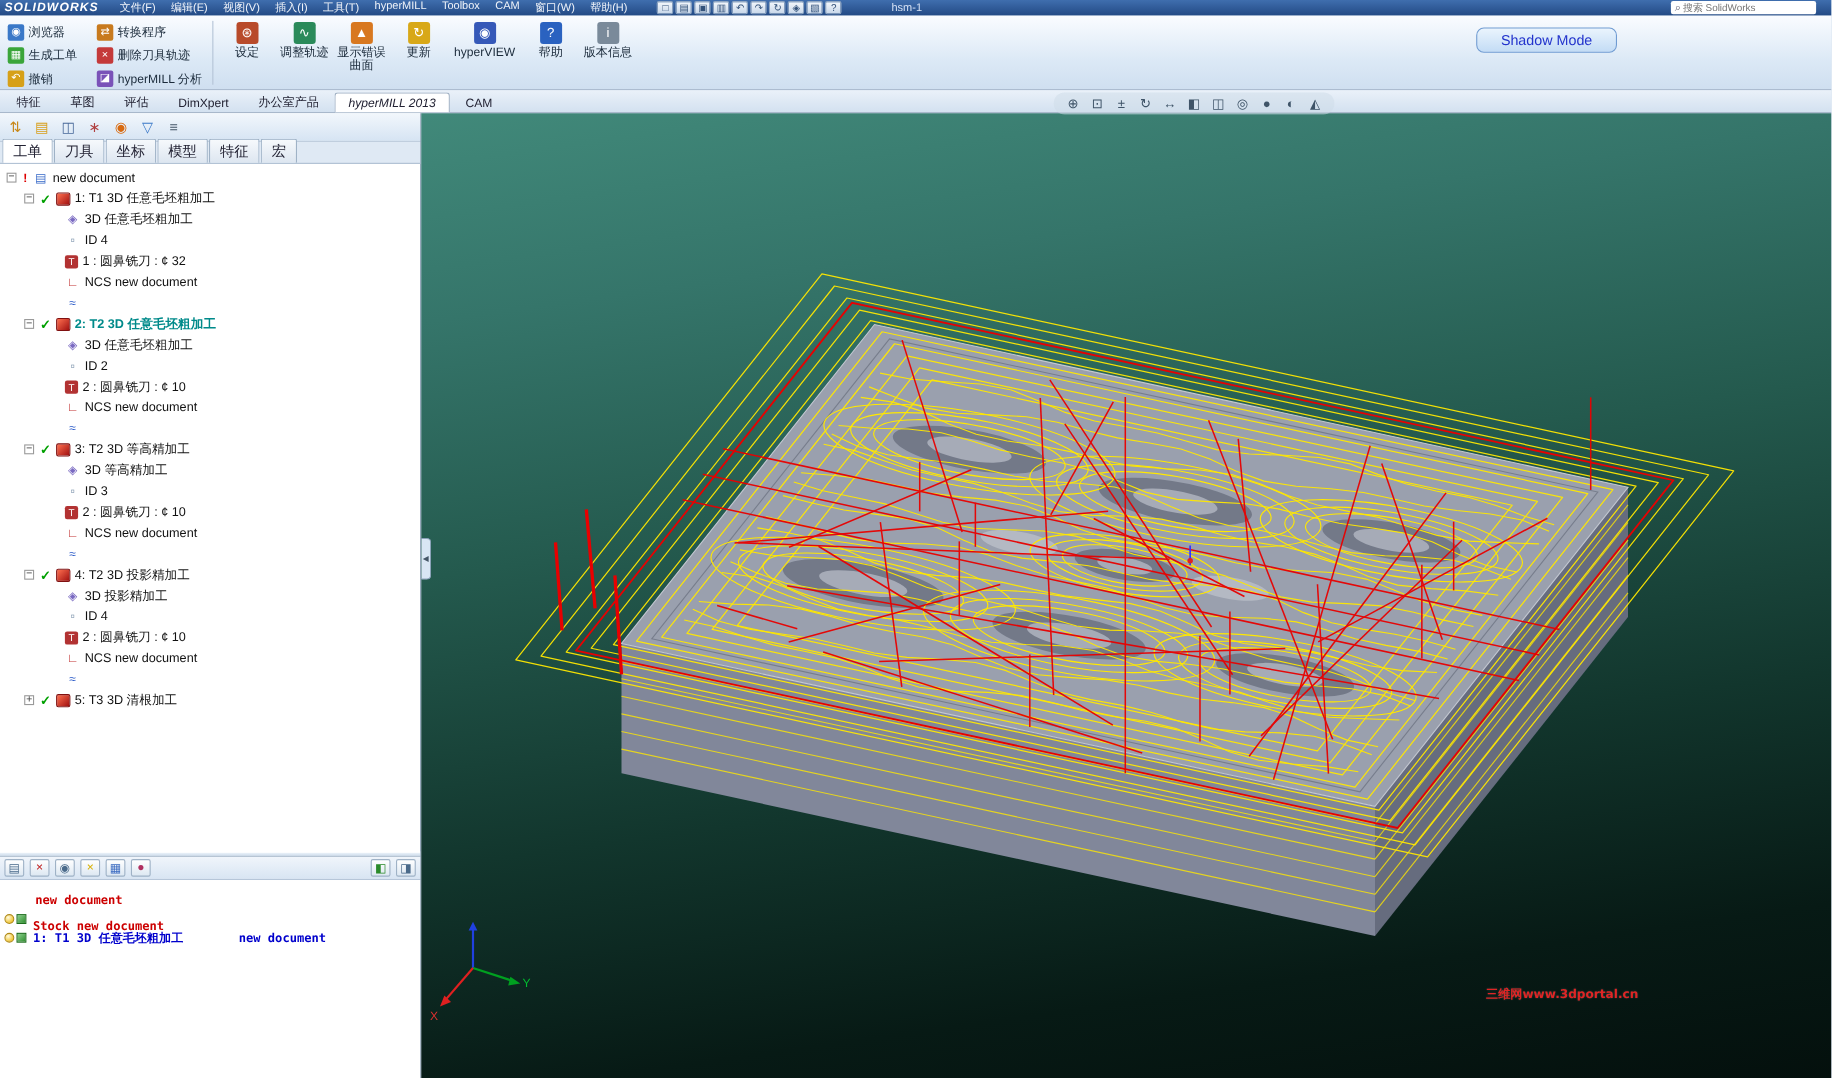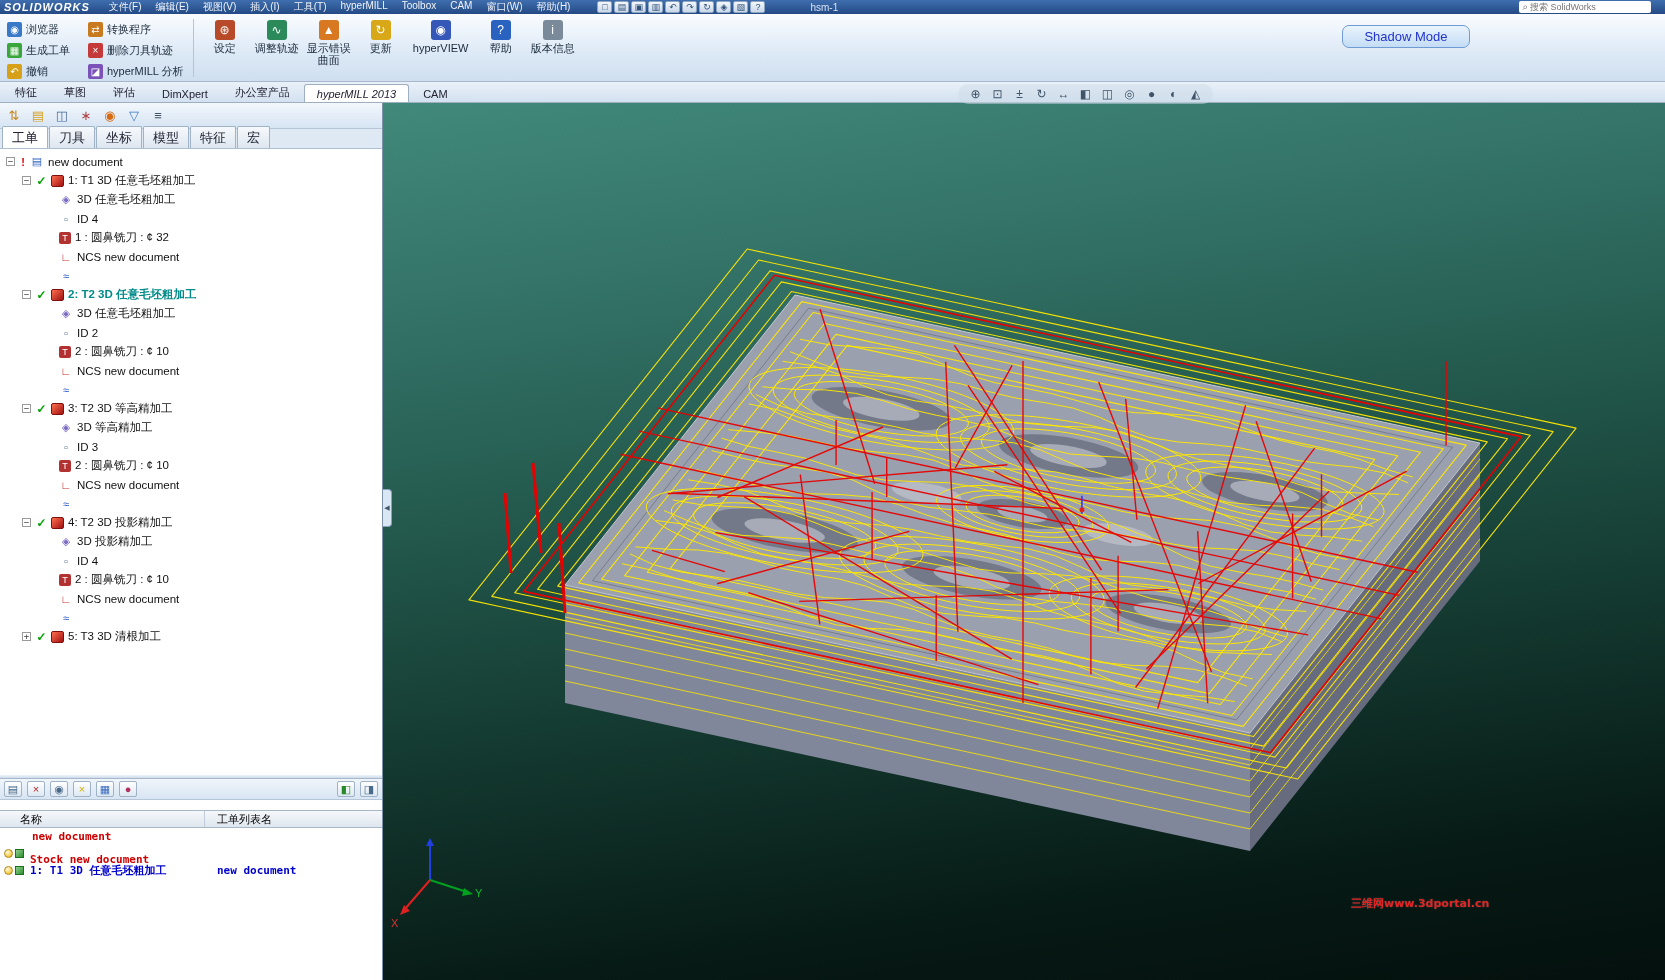--- a/index.html
+++ b/index.html
@@ -381,24 +381,20 @@
           <span class="lbicon" style="color: rgb(216, 176, 0);">×</span>
           <span class="lbicon" style="color: rgb(58, 106, 192);">▦</span>
           <span class="lbicon" style="color: rgb(176, 48, 96);">●</span>
         </span>
       <span class="lbgroup right">
           <span class="lbicon" style="color: rgb(42, 138, 42);">◧</span>
           <span class="lbicon" style="color: rgb(74, 106, 138);">◨</span>
         </span>
     </div>
     <div class="jtable">
-      <div class="jhead">
-        <div class="jc1">名称</div>
-        <div class="jc2">工单列表名</div>
-      </div>
       <div>
           <div class="jrow">
             <div class="jc1">
               <span class="ispace"></span>
               <span class="jname" style="color: rgb(204, 0, 0);">new document</span>
             </div>
             <div class="jc2">
               <span class="jlist" style="color: rgb(204, 0, 0);"></span>
             </div>
           </div>

